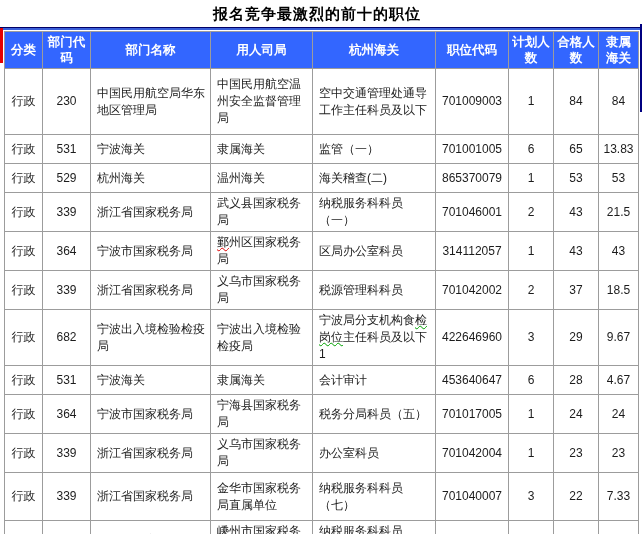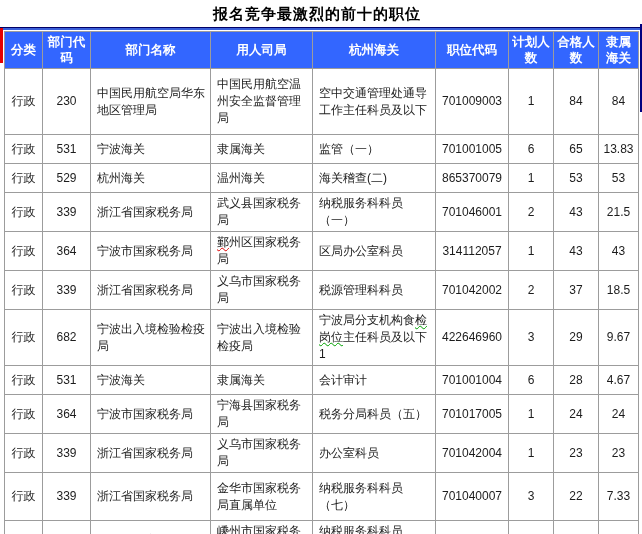--- a/index.html
+++ b/index.html
@@ -130,21 +130,21 @@
         <td>3</td>
         <td>29</td>
         <td>9.67</td>
       </tr>
       <tr class="h29">
         <td>行政</td>
         <td>531</td>
         <td class="l">宁波海关</td>
         <td class="l">隶属海关</td>
         <td class="l">会计审计</td>
-        <td>701001004</td>
+        <td>453640647</td>
         <td>6</td>
         <td>28</td>
         <td>4.67</td>
       </tr>
       <tr class="h29">
         <td>行政</td>
         <td>364</td>
         <td class="l">宁波市国家税务局</td>
         <td class="l">宁海县国家税务局</td>
         <td class="l">税务分局科员（五）</td>

